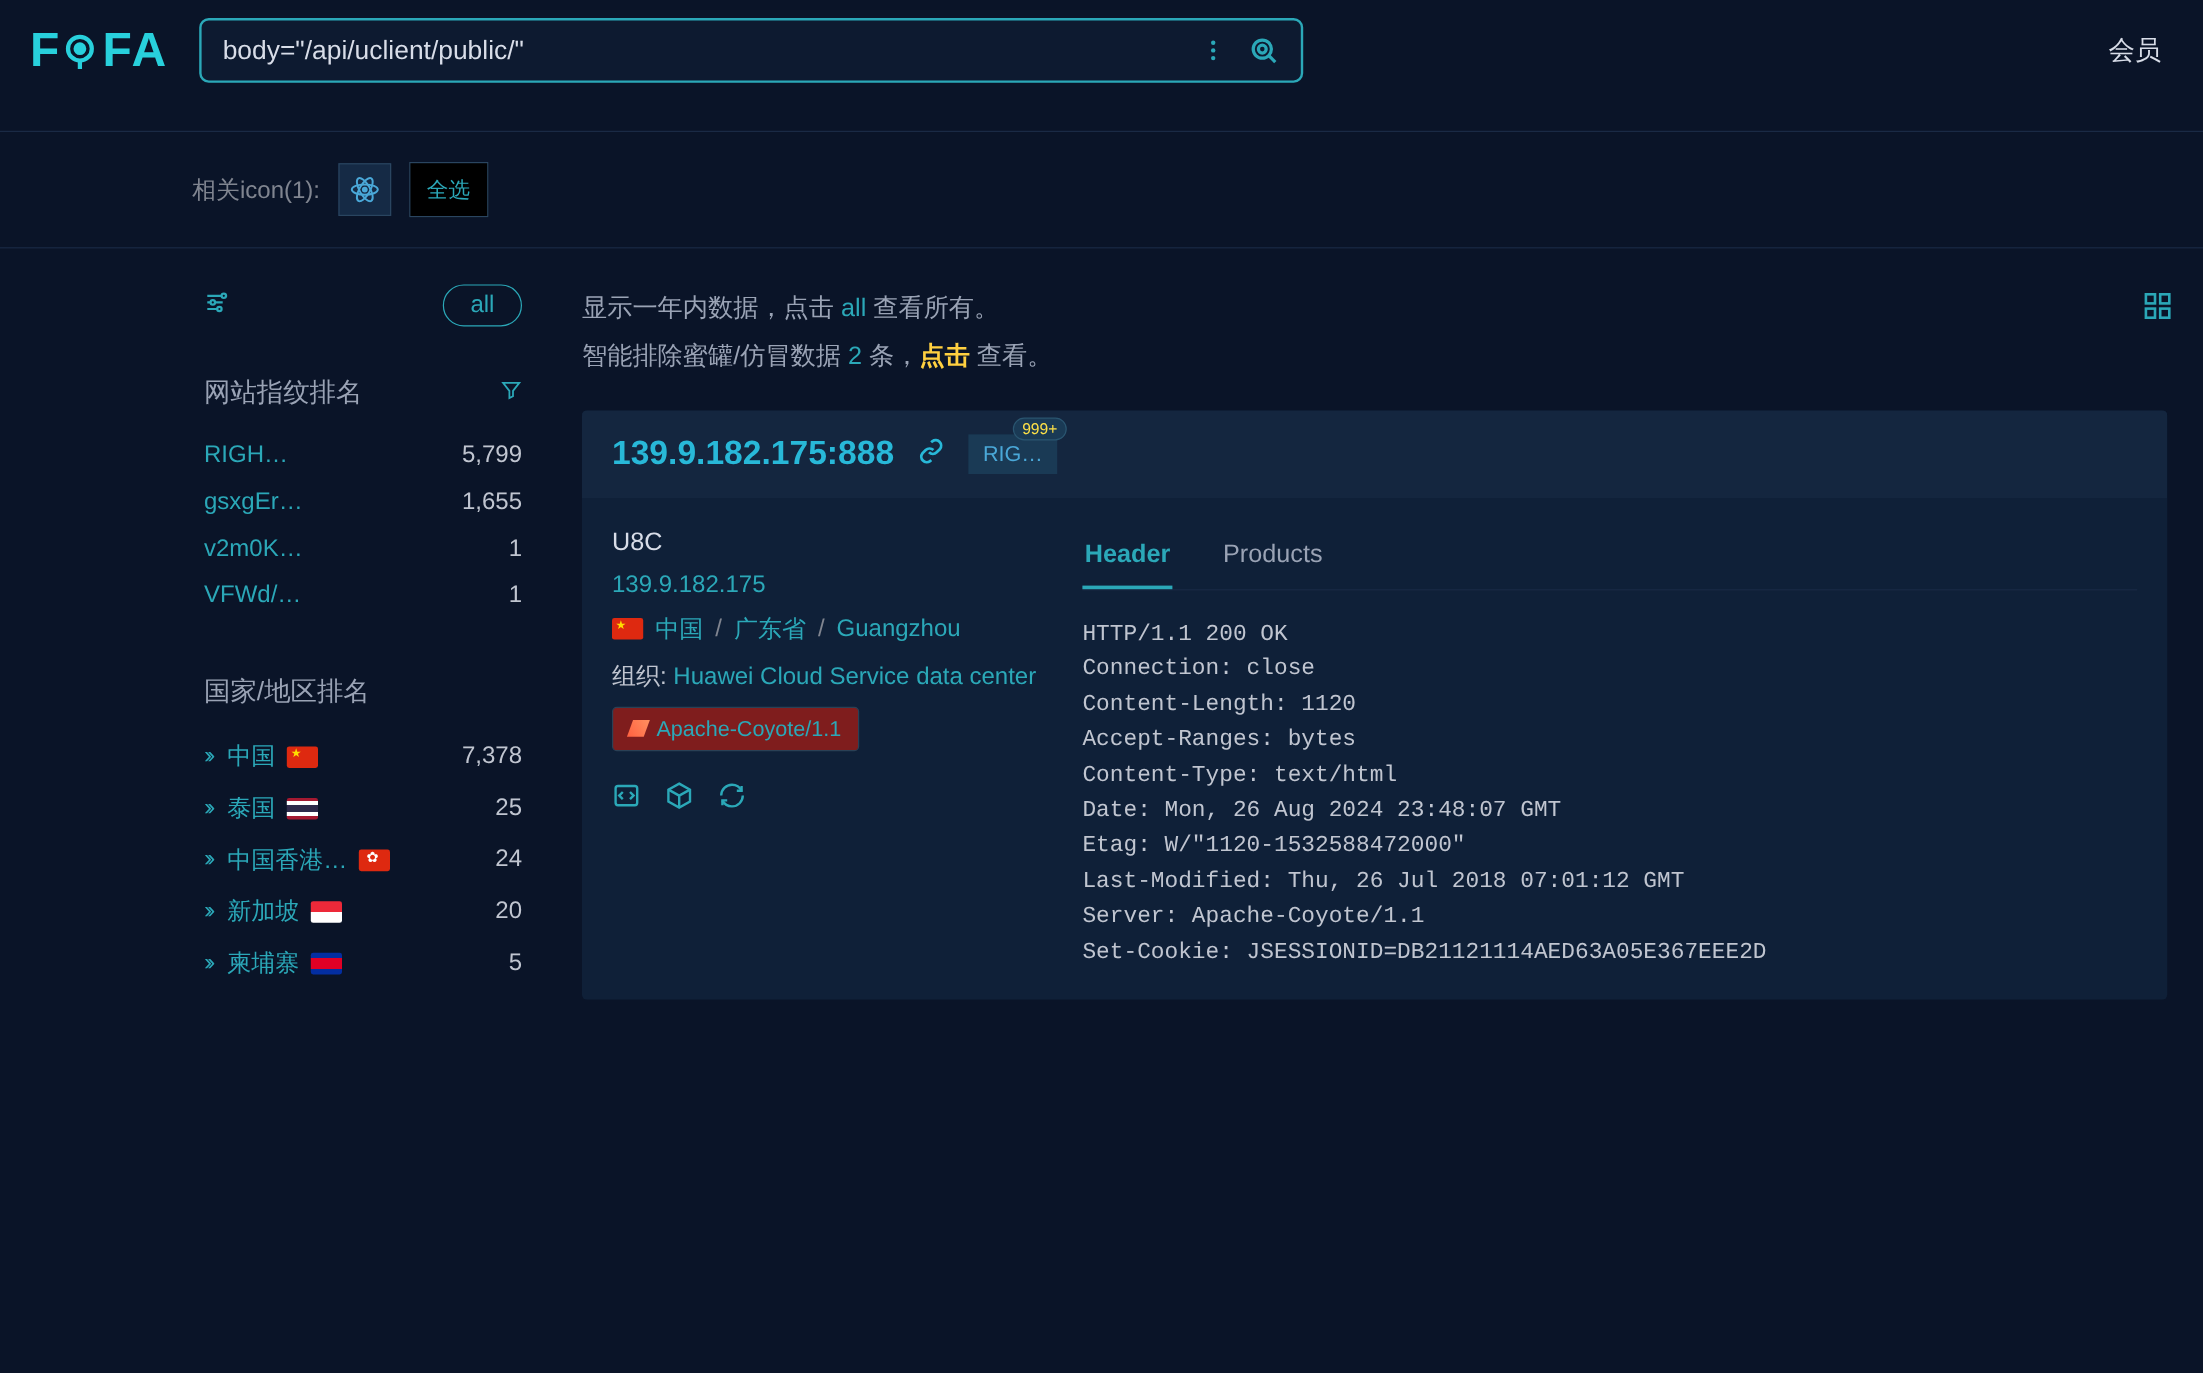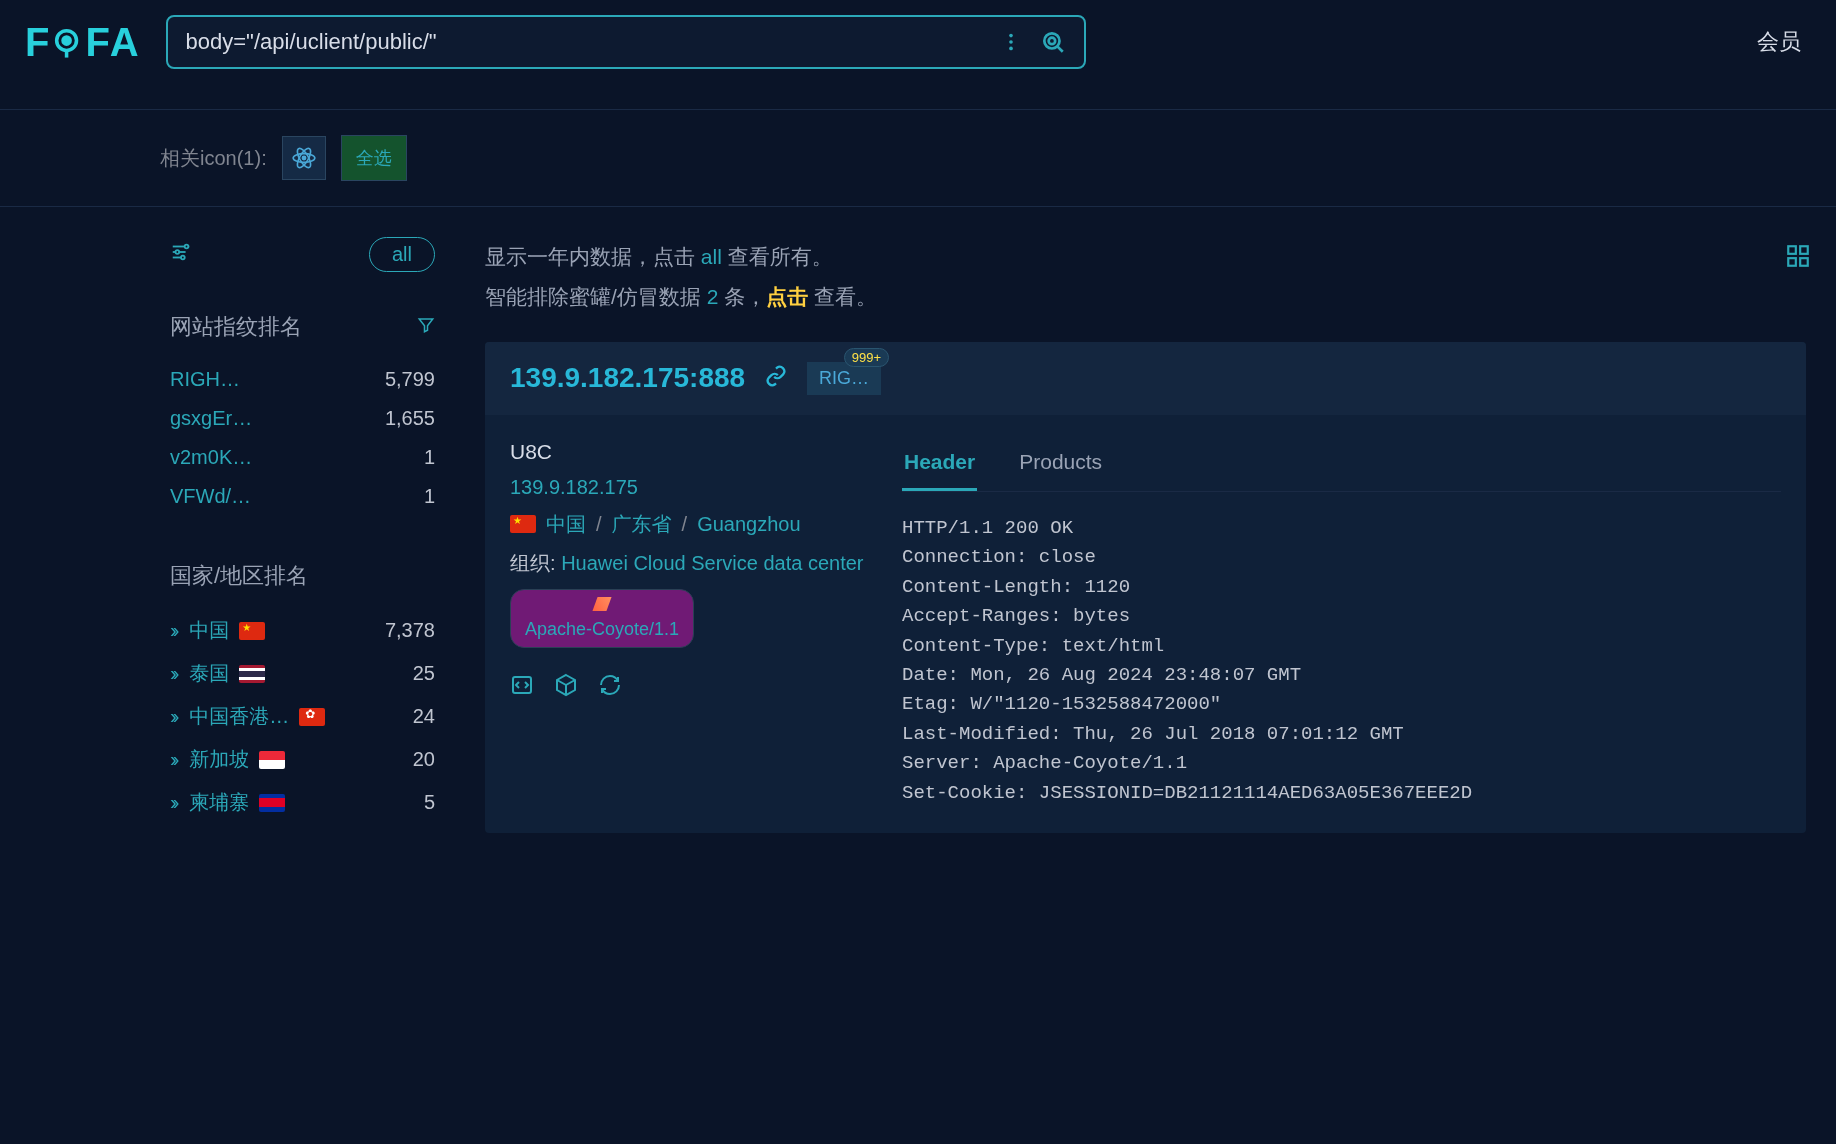--- a/index.html
+++ b/index.html
@@ -72,21 +72,21 @@
   width: 44px; height: 44px;
   border: 1px solid #2a4560;
   background: #152a45;
   display: flex;
   align-items: center;
   justify-content: center;
   color: #4aa8d8;
 }
 .select-all-btn {
   border: 1px solid #2a4560;
-  background: #14532d;
+  background: #000000;
   color: #2ba8b8;
   padding: 10px 14px;
   font-size: 18px;
 }
 
 .content {
   display: flex;
   padding: 30px 0 0 170px;
   gap: 50px;
 }
@@ -187,27 +187,26 @@
 .loc-row a { color: #2ba8b8; text-decoration: none; }
 .info-row { font-size: 20px; margin-bottom: 12px; color: #c0c5d0; }
 .info-row .lbl { color: #c0c5d0; }
 .info-row a { color: #2ba8b8; text-decoration: none; }
 .date-row { color: #d8dde8; font-size: 20px; margin-bottom: 18px; }
 .tech-badge {
   display: inline-flex;
   align-items: center;
   gap: 8px;
   border: 1px solid #2a4055;
-  background: #701a75;
+  background: #7f1d1d;
   padding: 7px 14px;
-  border-radius: 14px;
+  border-radius: 4px;
   color: #2ba8b8;
   font-size: 18px;
   margin-bottom: 25px;
-  flex-direction: column;
 }
 .tech-badge .feather { width: 14px; height: 14px; background: linear-gradient(45deg,#ff6040,#ff9060); transform: skewX(-20deg); }
 .action-icons { display: flex; gap: 20px; }
 .action-icons .ai { color: #2ba8b8; cursor: pointer; }
 
 .right-col { flex: 1; }
 .tabs {
   display: flex;
   gap: 40px;
   border-bottom: 1px solid #1a2a45;

